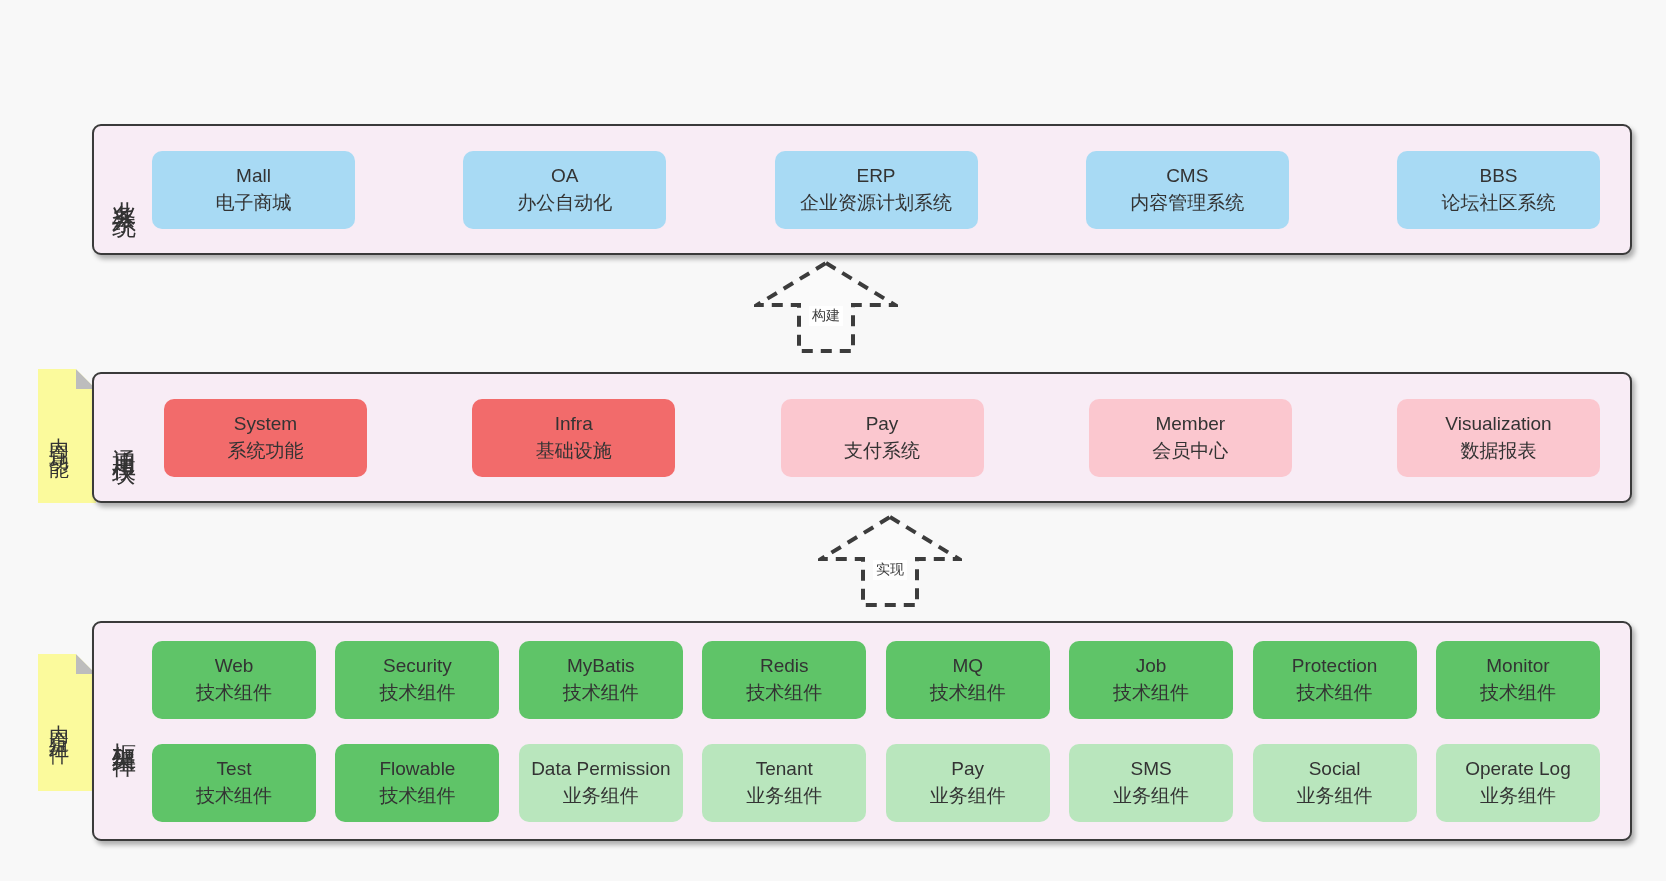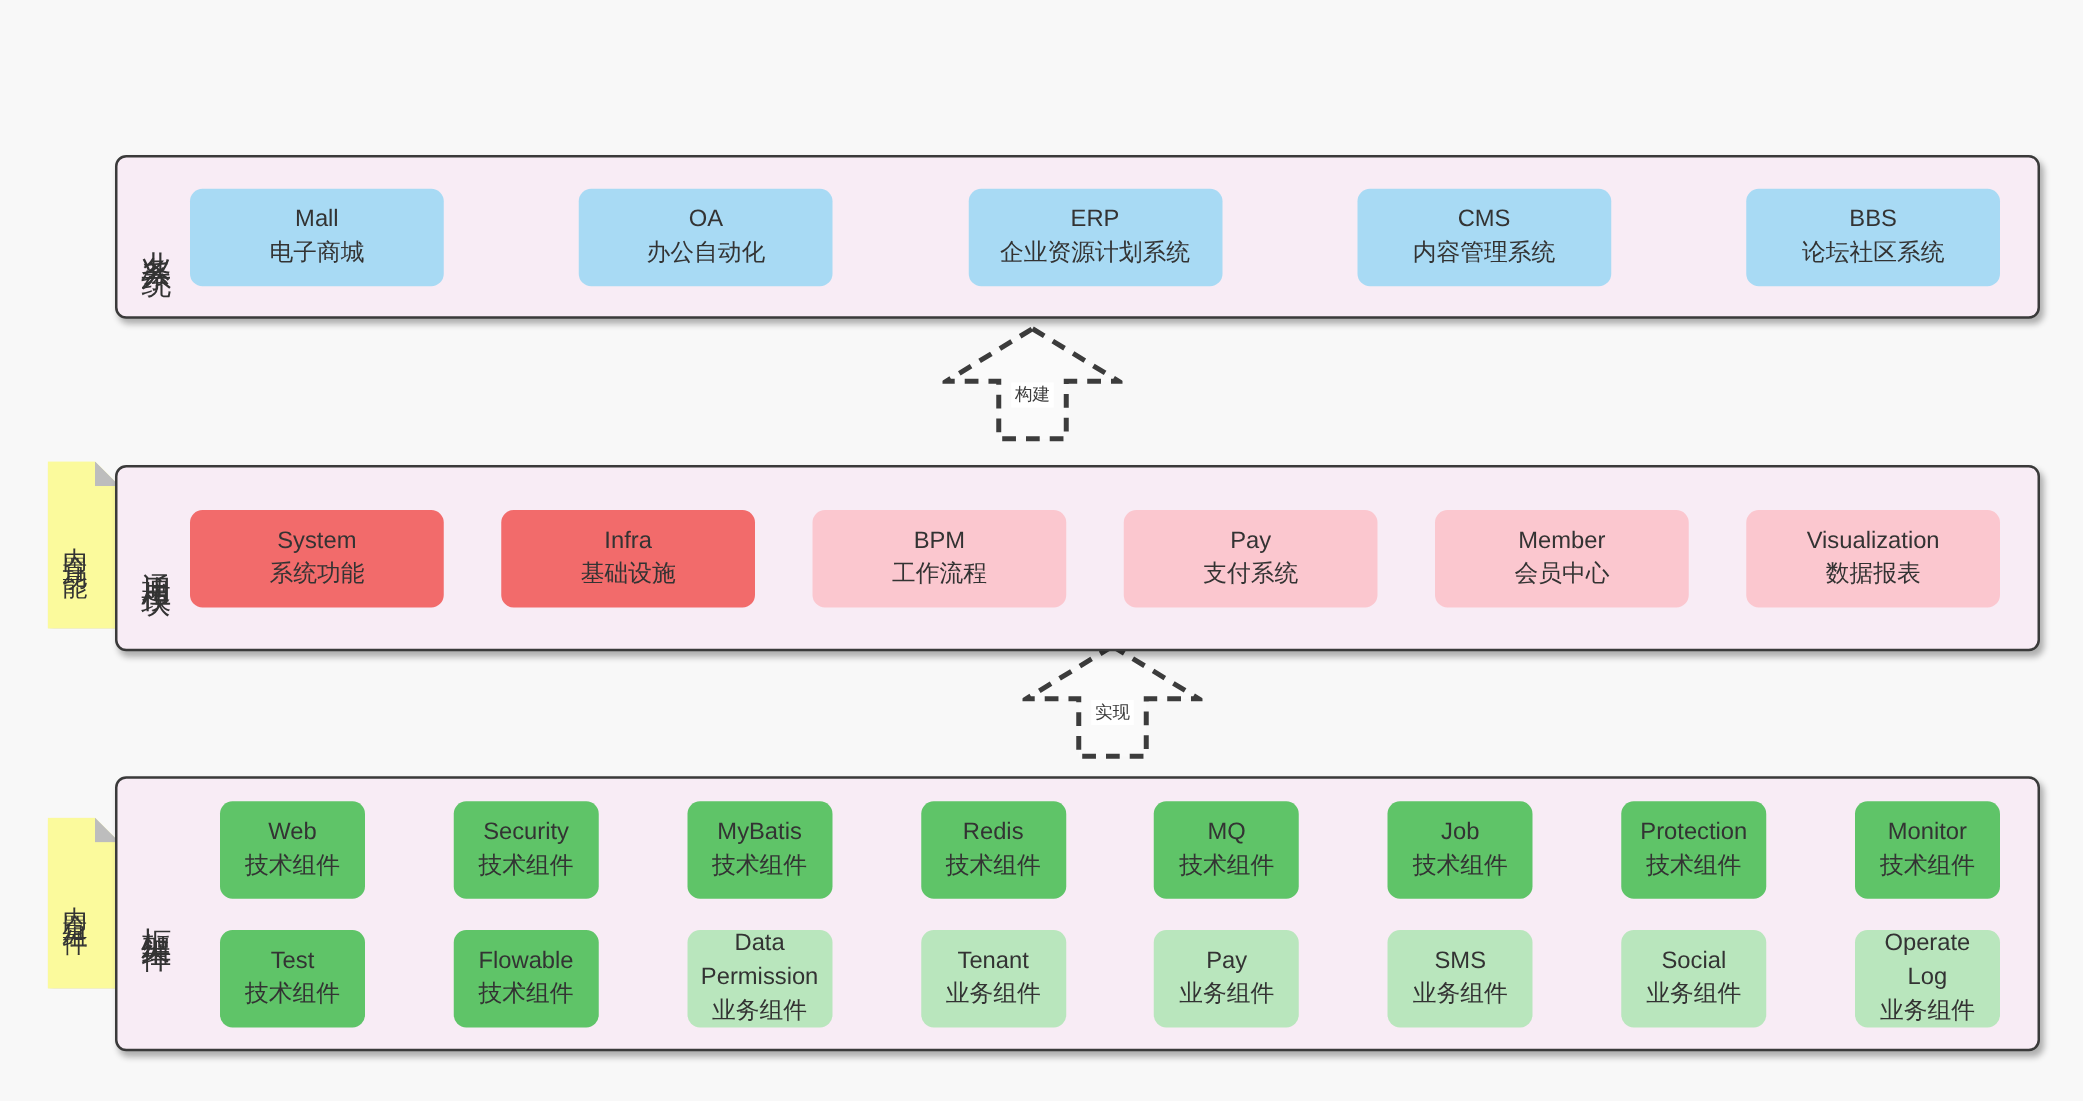--- a/index.html
+++ b/index.html
@@ -11,42 +11,42 @@
   }
 
   
   .band {
     position:absolute; left:92px; width:1540px; box-sizing:border-box;
     background:#f8ecf5; border:2px solid #3a3a3a; border-radius:9px;
     box-shadow:3px 4px 5px rgba(0,0,0,0.30);
     display:flex; align-items:center; z-index:2;
   }
   #band-business  { top:124px; height:131px; }
-  #band-common    { top:372px; height:149px; }
+  #band-common    { top:372px; height:131px;gap:12px; }
   #band-framework { top:621px; height:220px; }
 
   .band-label {
     writing-mode:vertical-rl; text-orientation:upright;
     font-size:24px; letter-spacing:4px; color:#333;
     margin-left:14px; flex:0 0 auto;
   }
   .band-rows {
     flex:1; display:flex; flex-direction:column; gap:25px;
     padding:0 30px 0 12px;
   }
   .brow { display:flex; justify-content:space-between; }
 
   .box {
     height:78px; box-sizing:border-box; padding:0 6px;
     border-radius:10px; display:flex; flex-direction:column;
     align-items:center; justify-content:center; text-align:center;
     font-size:19px; line-height:1.42; color:#333;
   }
   #band-business .box, #band-common .box { width:203px; }
-  #band-framework .box { width:116px;margin-left:24px; }
+  #band-framework .box { width:164px; }
 
   .c-blue        { background:#a8daf4; }
   .c-red         { background:#f26b6b; }
   .c-pink        { background:#fbc7cf; }
   .c-green       { background:#5fc468; }
   .c-light_green { background:#b9e6bd; }
 
   
   .note {
     position:absolute; left:38px; width:58px; z-index:1;
@@ -134,24 +134,20 @@
         <div class="brow">
           <div class="box c-red">
             <div class="bt">System</div>
             <div class="bs">系统功能</div>
           </div>
           <div class="box c-red">
             <div class="bt">Infra</div>
             <div class="bs">基础设施</div>
           </div>
           <div class="box c-pink">
-            <div class="bt">BPM</div>
-            <div class="bs">工作流程</div>
-          </div>
-          <div class="box c-pink">
             <div class="bt">Pay</div>
             <div class="bs">支付系统</div>
           </div>
           <div class="box c-pink">
             <div class="bt">Member</div>
             <div class="bs">会员中心</div>
           </div>
           <div class="box c-pink">
             <div class="bt">Visualization</div>
             <div class="bs">数据报表</div>

